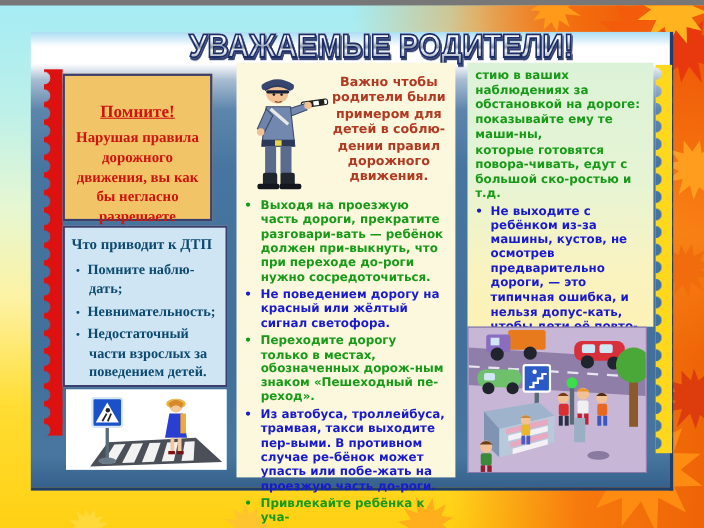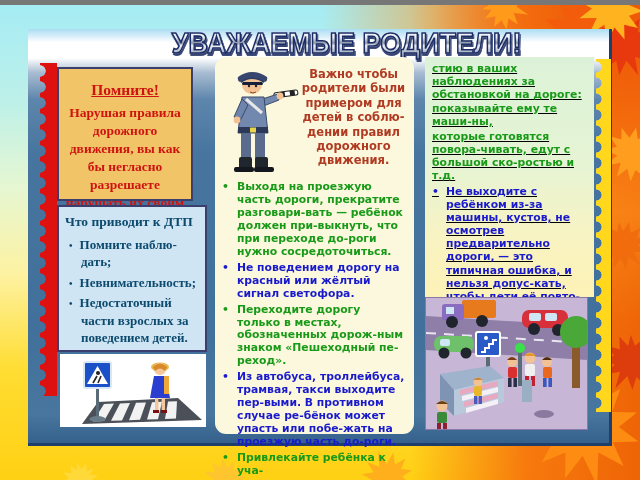--- a/index.html
+++ b/index.html
@@ -25,45 +25,45 @@
   .ribbon{position:absolute;}
   .ribbon-red{left:12px;top:34px;width:17px;height:333px;
     background-image:radial-gradient(7px at 0px 8px, rgba(0,0,0,0) 0 5.4px, #de1111 6px);
     background-size:17px 16px;}
   .ribbon-yellow{left:568px;top:30px;width:15px;height:353px;
     background-image:radial-gradient(7px at 0px 8px, rgba(0,0,0,0) 0 5.2px, #ffd81e 5.8px);
     background-size:15px 16px;}
   .box{position:absolute;box-sizing:border-box;border:2px solid #3a3f6e;
     font-family:"Liberation Serif","DejaVu Serif",serif;font-weight:bold;}
   .box-remember{left:29px;top:38px;width:136px;height:134px;background:#f1c468;
-    color:#ce1410;text-align:center;font-size:13.5px;line-height:1.32;padding:11px 5px;}
+    color:#ce1410;text-align:center;font-size:13.5px;line-height:1.32;padding:23px 5px;}
   .box-remember h3{margin:0 0 4px 0;font-size:15.5px;text-decoration:underline;font-weight:bold;}
   .box-causes{left:29px;top:176px;width:150px;height:147px;background:#cfe5f4;
     color:#0c4a6e;font-size:13px;line-height:1.34;padding:6px 6px;}
   .box-causes h3{margin:0 0 5px 0;font-size:13.5px;font-weight:bold;}
   .box-causes ul{margin:0;padding:0;list-style:none;}
   .box-causes li{padding-left:16px;text-indent:-12px;margin-bottom:3px;}
   .box-causes li::before{content:"•";font-size:10px;margin-right:7px;}
   .img-frame{position:absolute;background:#fff;}
   .img-girl{left:32px;top:325px;width:146px;height:73px;}
   .panel-middle{position:absolute;left:187px;top:28px;width:199px;height:377px;
-    background:#fbf8dd;box-sizing:border-box;padding:4px 7px;border-radius:11px;}
+    background:#fbf8dd;box-sizing:border-box;padding:4px 7px;}
   .intro-row{display:flex;}
   .cop{width:78px;height:116px;flex:0 0 78px;}
   .intro-text{flex:1;color:#b03a22;font-weight:bold;font-size:11.5px;line-height:1.25;
     text-align:center;margin-top:6px;}
   .panel-middle ul{margin:4px 0 0 0;padding:0;list-style:none;}
   .panel-middle li{font-weight:bold;font-size:10.8px;line-height:1.2;margin-bottom:3px;
     padding-left:15px;text-indent:-15px;}
   .panel-middle li::before{content:"•";margin-right:8px;}
   .c-blue{color:#1a1acd;}
   .c-green{color:#189a18;}
   .panel-right{position:absolute;left:397px;top:28px;width:169px;height:240px;
     box-sizing:border-box;padding:5px 7px;
-    background:linear-gradient(180deg,#dcf2d8 0%,#e6f4d4 45%,#f8f3c2 75%,#fdf2b6 100%);text-decoration:underline;}
+    background:linear-gradient(180deg,#dcf2d8 0%,#e6f4d4 45%,#f8f3c2 75%,#fdf2b6 100%);}
   .panel-right p{margin:0 0 2px 0;font-weight:bold;font-size:10.8px;line-height:1.22;}
   .p-bullet{padding-left:14px;text-indent:-14px;}
   .p-bullet::before{content:"•";margin-right:7px;}
   .img-underpass{left:397px;top:268px;width:163px;height:133px;background:#c7b6d6;
     border:1px solid #8a79a8;box-sizing:border-box;}
 </style>
 </head>
 <body>
 
 <div class="stage">

